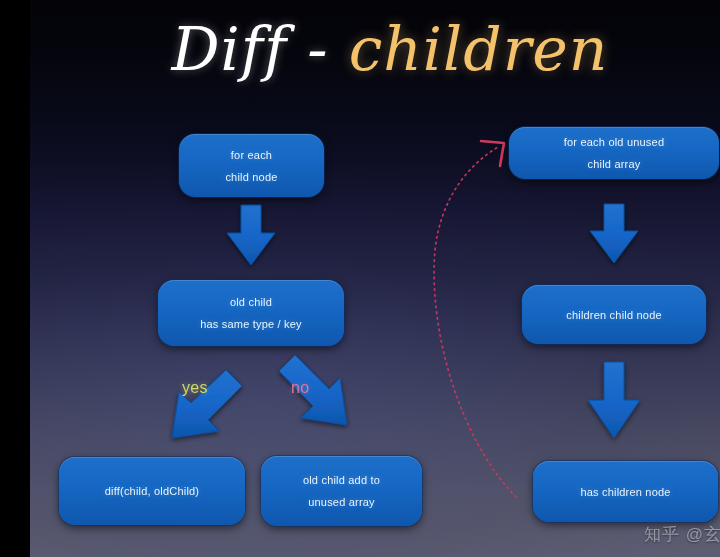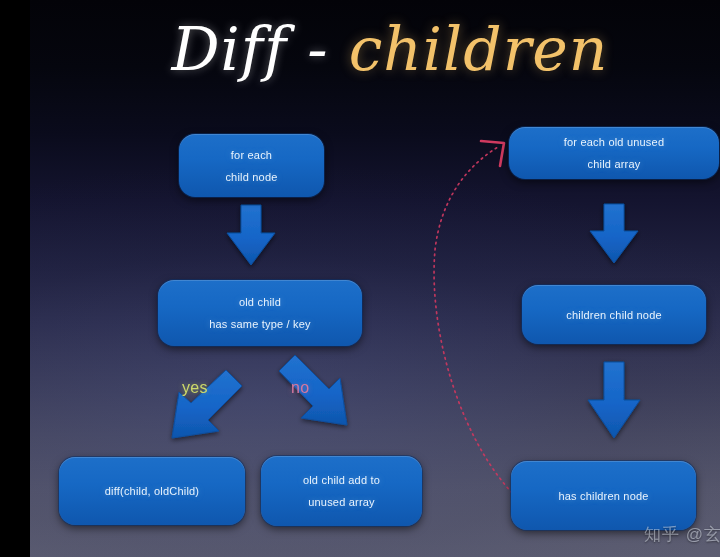--- a/index.html
+++ b/index.html
@@ -171,34 +171,34 @@
   <svg id="dotted" viewBox="0 0 720 557" xmlns="http://www.w3.org/2000/svg">
     <g>
       <path d="M 486 497 C 430 440 398 330 405 250 C 411 196 440 164 468 147" fill="none" stroke="#c8385f" stroke-width="1.7" stroke-dasharray="1.6 4.2" stroke-linecap="round" opacity="0.95"></path>
       <path d="M 451 141 L 474 143 L 470 166" fill="none" stroke="#d03a5f" stroke-width="2.6" stroke-linecap="round" stroke-linejoin="round"></path>
     </g>
   </svg>
 
   <div class="node" style="left:149px; top:134px; width:145px; height:63px;">for each
 child node</div>
 
-  <div class="node" style="left:128px; top:280px; width:204px; height:66px;">old child
+  <div class="node" style="left:128px; top:280px; width:186px; height:66px;">old child
 has same type / key</div>
 
   <div class="node" style="left:29px; top:457px; width:186px; height:68px;text-align:right;">diff(child, oldChild)</div>
 
   <div class="node" style="left:231px; top:456px; width:161px; height:70px;">old child  add to
 unused array</div>
 
   <div class="node" style="left:479px; top:127px; width:210px; height:52px;">for each old unused
 child array</div>
 
   <div class="node" style="left:492px; top:285px; width:184px; height:59px;">children child node</div>
 
-  <div class="node" style="left:481px; top:461px; width:185px; height:69px;">has children node</div>
+  <div class="node" style="left:503px; top:461px; width:185px; height:61px;">has children node</div>
 
   <div class="branch-label" id="label-yes" style="left:152px; top:379px;">yes</div>
 
   <div class="branch-label" id="label-no" style="left:261px; top:379px;text-align:right;">no</div>
 
   <div id="watermark">知乎 @玄魂</div>
 
 </div>
 
 </body></html>

